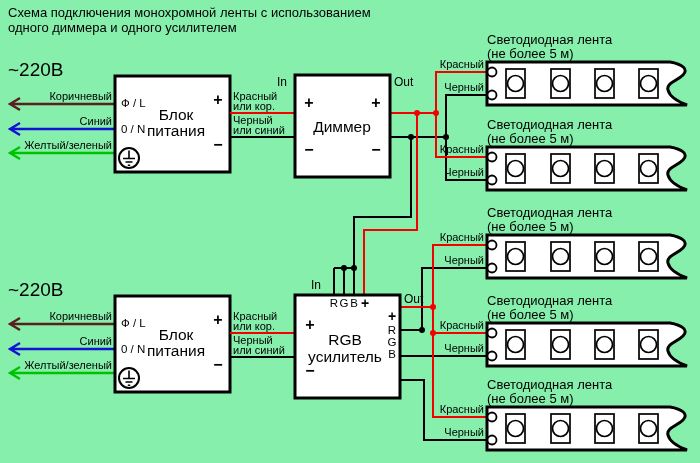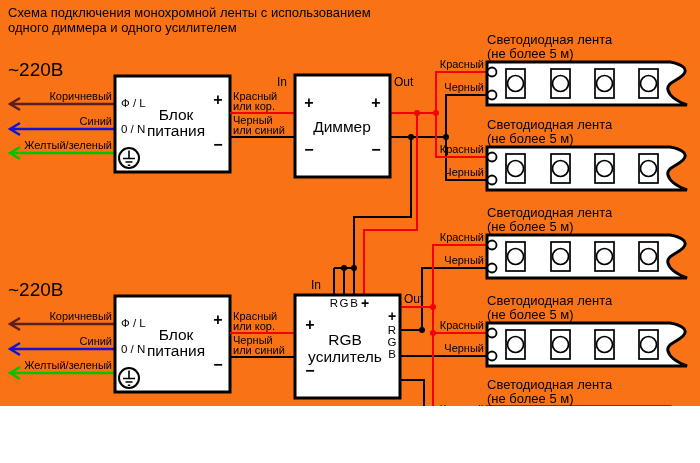--- a/index.html
+++ b/index.html
@@ -1,16 +1,16 @@
 <!DOCTYPE html>
 <html><head>
 <meta charset="utf-8">
 <style>
   html,body{margin:0;padding:0;background:#ffffff;}
-  .stage{position:relative;width:700px;height:406px;background:#f97316;overflow:hidden;text-align:center;}
+  .stage{position:relative;width:700px;height:463px;background:#86efac;overflow:hidden;text-align:center;}
   svg{display:block;}
   text{fill:#000;}
   .f11{font:11px "Liberation Sans",sans-serif;}
   .f12{font:12px "Liberation Sans",sans-serif;}
   .f13{font:13px "Liberation Sans",sans-serif;}
   .f15{font:15.5px "Liberation Sans",sans-serif;}
   .f19{font:19px "Liberation Sans",sans-serif;}
   .sym{font:bold 16px "Liberation Sans",sans-serif;}
   .sym2{font:bold 14px "Liberation Sans",sans-serif;}
   .term{font:11.5px "Liberation Sans",sans-serif;}

